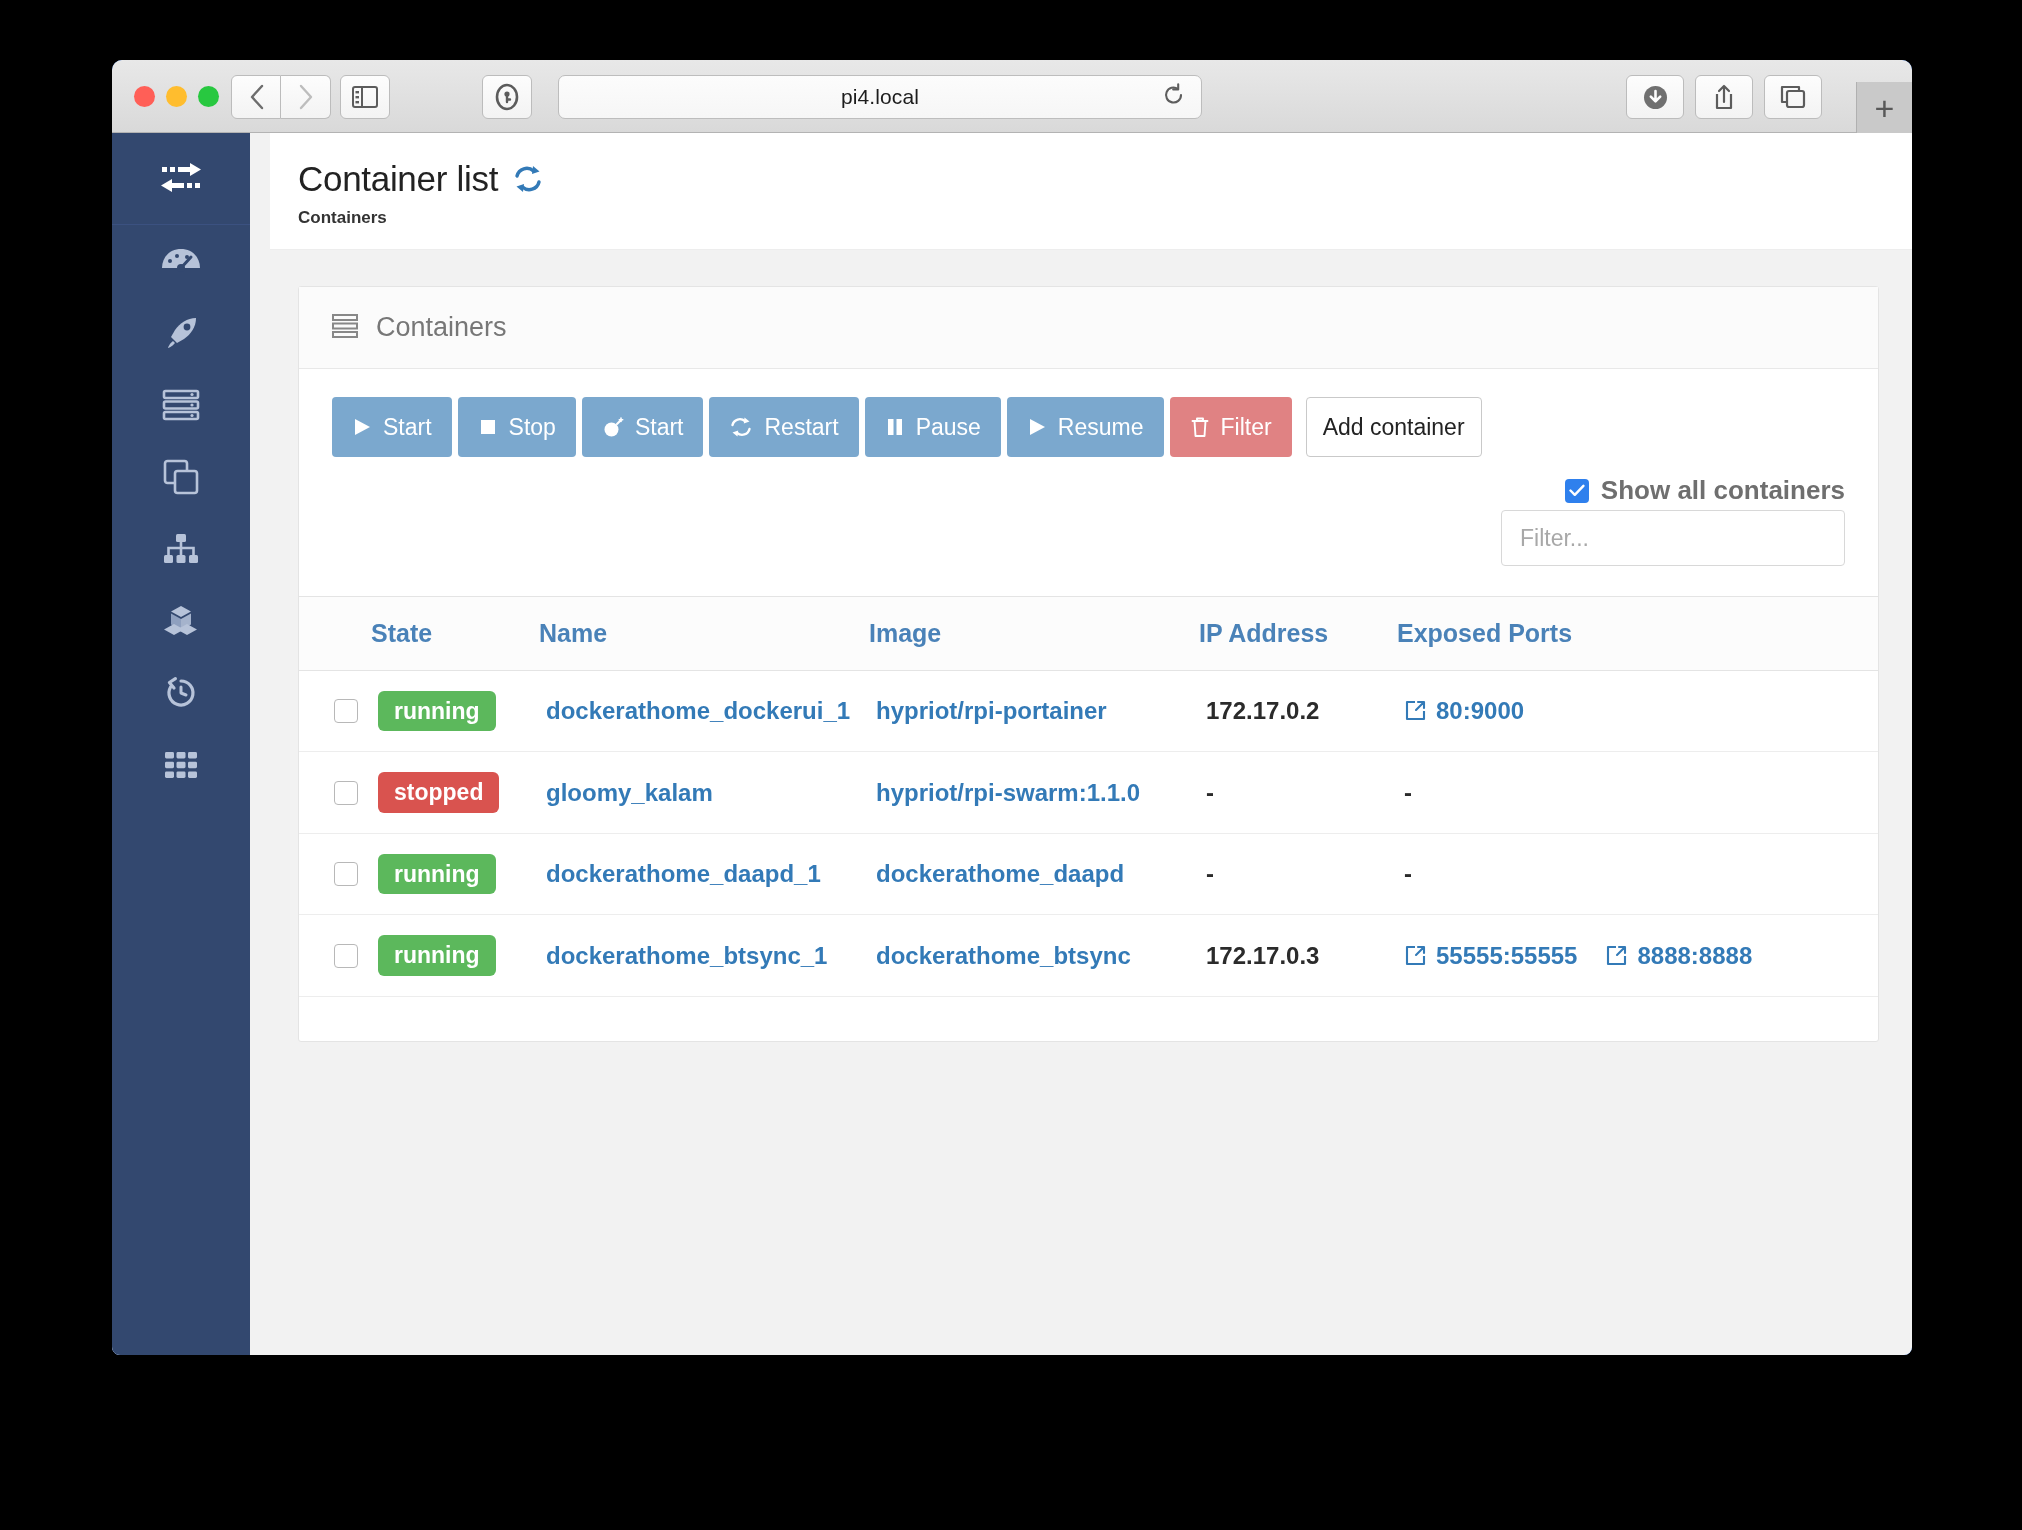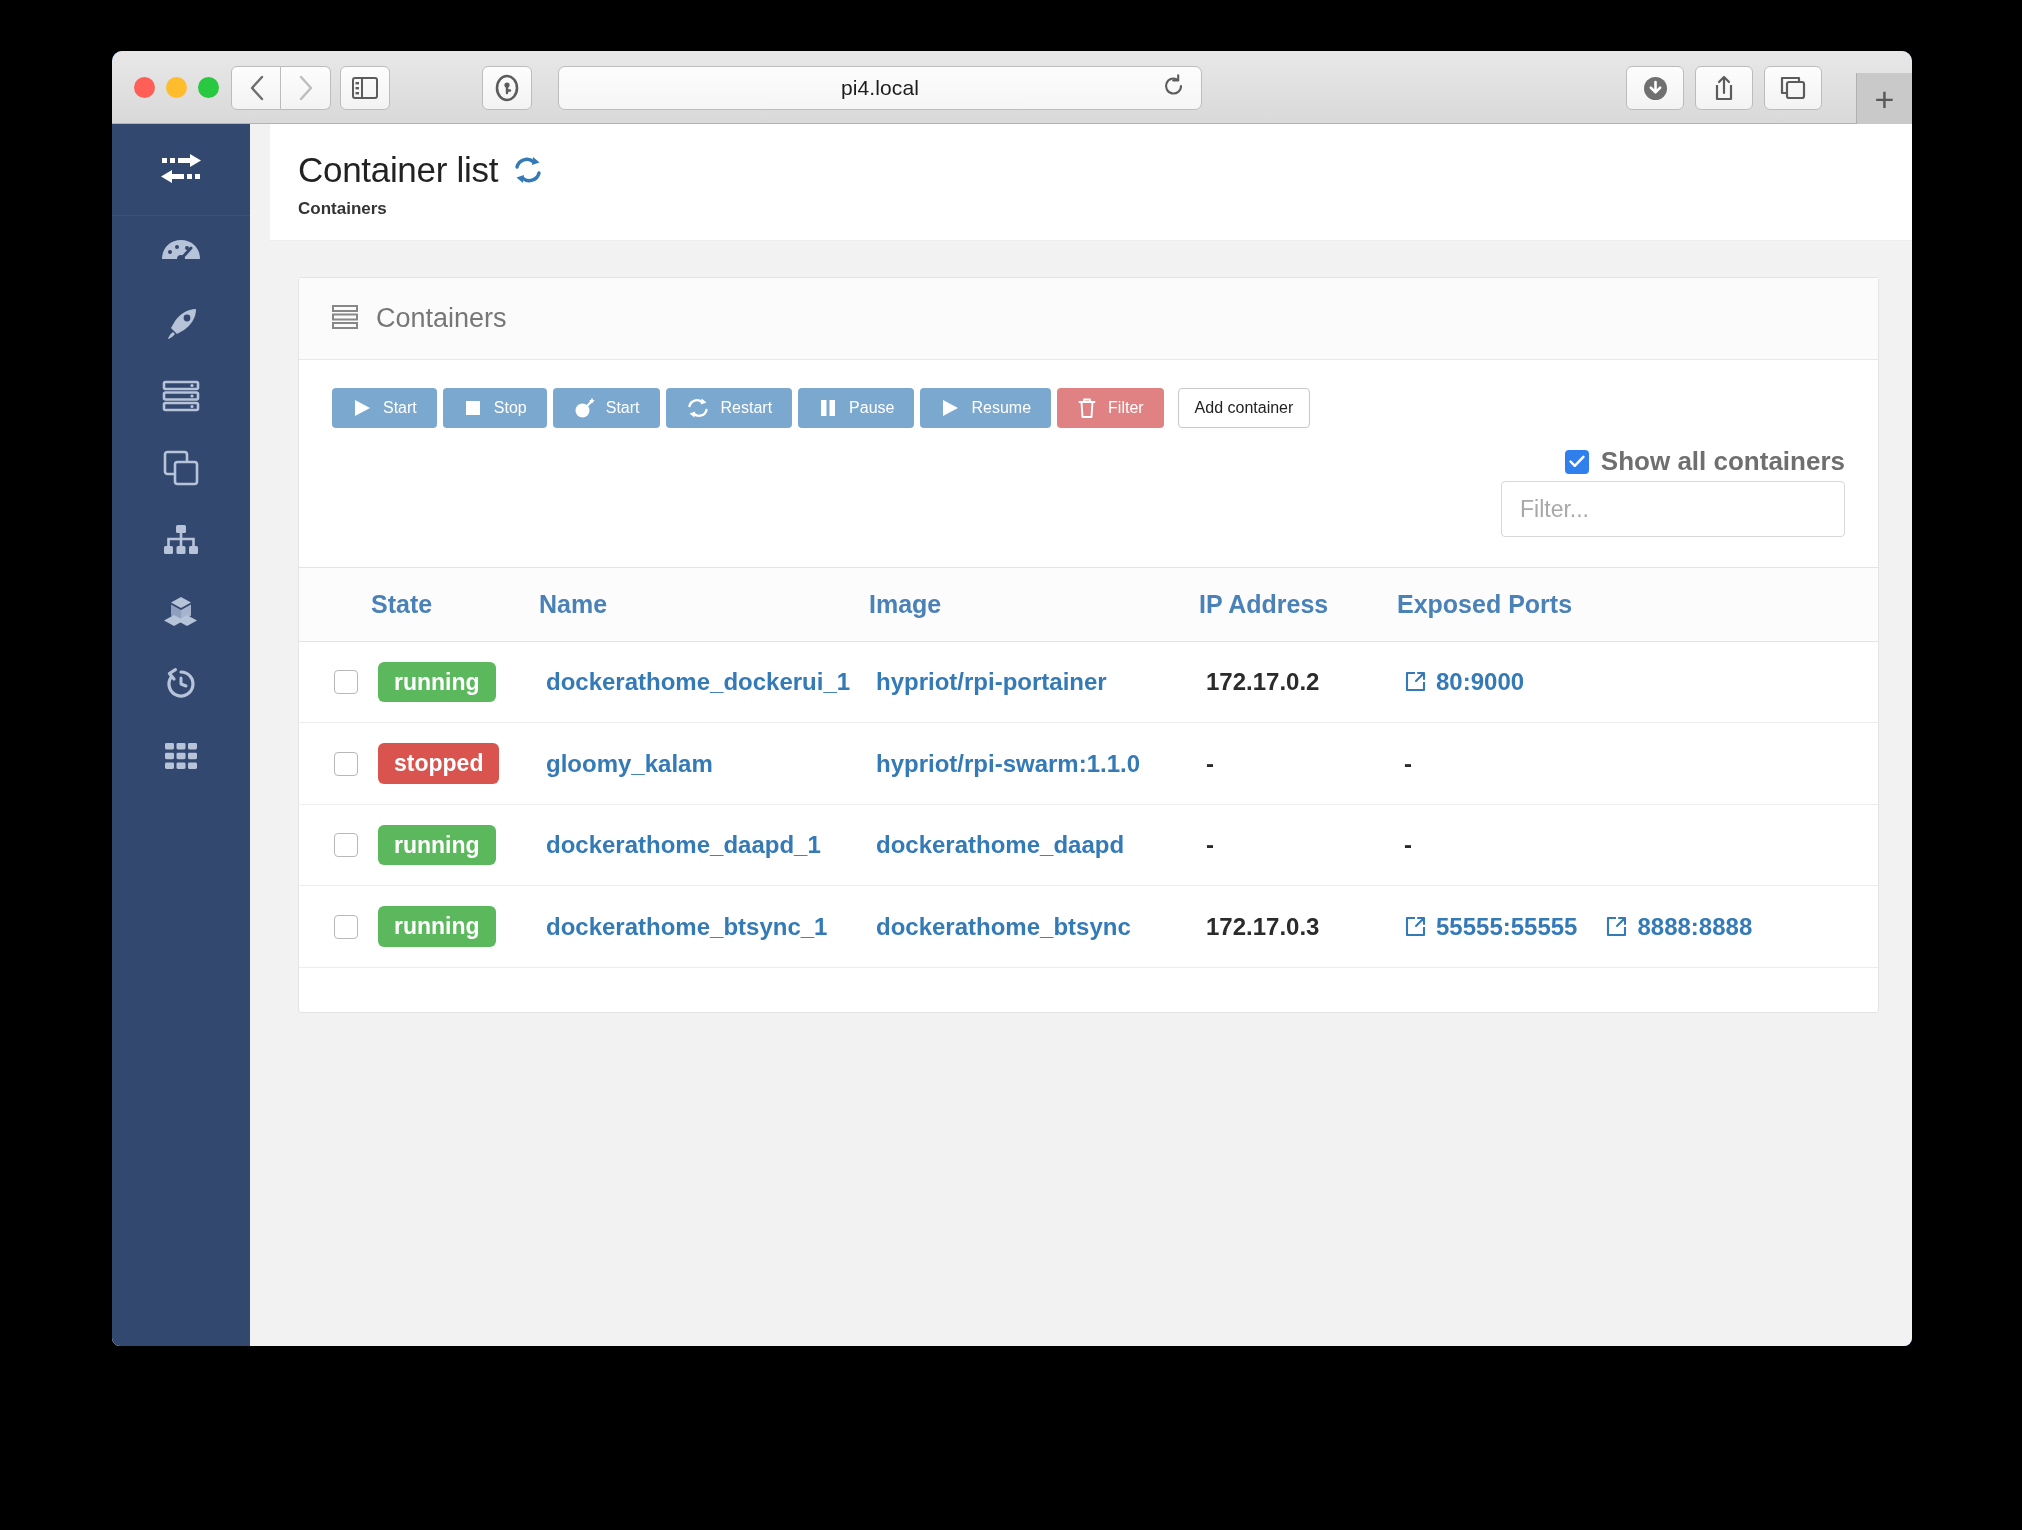--- a/index.html
+++ b/index.html
@@ -9,21 +9,21 @@
     height: 1530px;
     background: #000000;
     font-family: "Liberation Sans", sans-serif;
     overflow: hidden;
   }
 
   
   #browser-window {
     position: absolute;
     left: 112px;
-    top: 51px;
+    top: 60px;
     width: 1800px;
     height: 1295px;
     border-radius: 10px 10px 8px 8px;
     background: #3b82f6;
     overflow: hidden;
     box-shadow: 0 4px 24px rgba(0,0,0,0.45);
   }
 
   
   #browser-toolbar {
@@ -200,24 +200,24 @@
     color: #777777;
     font-weight: 400;
   }
 
   .panel-actions { padding: 28px 33px 18px 33px; }
 
   .btn-group { display: flex; }
   .btn {
     border: none;
     font-family: "Liberation Sans", sans-serif;
-    font-size: 16px;
+    font-size: 23px;
     color: #ffffff;
     padding: 0 20px;
-    height: 40px;
+    height: 60px;
     display: inline-flex;
     align-items: center;
     gap: 11px;
     cursor: pointer;
     border-radius: 4px;
     margin-right: 6px;
   }
   .btn-primary { background: #7ba8ce; }
   .btn-danger  { background: #e08283; }
   .btn-default {

